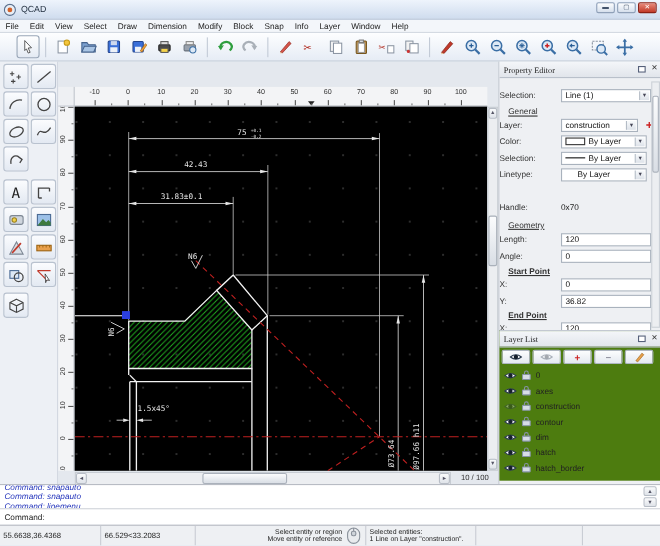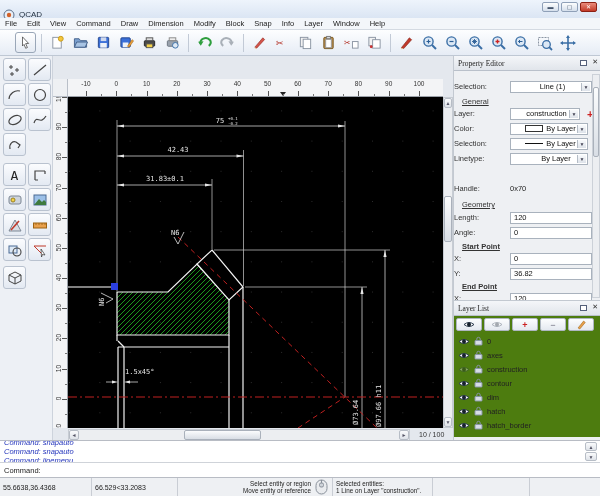--- a/index.html
+++ b/index.html
@@ -2,21 +2,21 @@
 <html><head>
 <meta charset="utf-8">
 <style>
   html,body{margin:0;padding:0;}
   body{width:600px;height:496px;position:relative;font-family:"Liberation Sans",sans-serif;
        background:#e8edf5;overflow:hidden;font-size:8px;color:#222;}
   *{box-sizing:border-box;}
   .abs{position:absolute;}
 
   
-  #titlebar{position:absolute;left:0;top:0;width:600px;height:30px;
+  #titlebar{position:absolute;left:0;top:0;width:600px;height:18px;
     background:linear-gradient(#eef4fc,#cfdcee);border-bottom:1px solid #aebed4;display:flex;align-items:center;}
   #titlebar .ttl{font-size:8px;color:#1c2a3a;margin-left:4px;}
   .winbtn{width:17px;height:10px;border:1px solid #8fa0b8;border-radius:2px;margin-left:2px;
     background:linear-gradient(#fdfefe,#d5dfec);font-size:6px;line-height:8px;text-align:center;color:#43536b;}
   .winbtn.close{background:linear-gradient(#e98b7c,#c23a28);color:#fff;border-color:#8c2014;}
   #winbtns{position:absolute;right:3px;top:2px;display:flex;}
 
   
   #menubar{position:absolute;left:0;top:18px;width:600px;height:12px;background:#f3f6fa;
     border-bottom:1px solid #d4dae2;display:flex;align-items:center;}
@@ -65,21 +65,21 @@
   
   #rightpanels{position:absolute;left:453px;top:56px;width:147px;height:384px;background:#eef0f3;border-left:1px solid #c3c9d1;}
   .phead{position:absolute;left:0;width:147px;height:15px;background:linear-gradient(#f4f6f9,#e1e5eb);
     border-bottom:1px solid #b9c0ca;display:flex;align-items:center;}
   .phead .pt{margin-left:4px;font-size:7.5px;color:#222;font-family:Liberation Serif, serif;}
   .dockbox{position:absolute;right:14px;top:4px;width:7px;height:6px;border:1px solid #55607a;background:#fff;}
   .dockx{position:absolute;right:3px;top:2px;font-size:7px;color:#333;}
   .prow{position:absolute;height:13px;display:flex;align-items:center;width:147px;}
   .plab{width:56px;font-size:7.5px;color:#333;padding-right:3px;}
   .pfield{height:12px;background:#fff;border:1px solid #a9b2bd;display:flex;align-items:center;font-size:7.5px;padding-left:3px;color:#111;}
-  .combo{position:relative;justify-content:center;}
+  .combo{position:relative;}
   .combo .arr{position:absolute;right:1px;top:1px;bottom:1px;width:9px;background:linear-gradient(#f8fafc,#dde2e9);
     border-left:1px solid #b4bcc6;font-size:5px;color:#445;display:flex;align-items:center;justify-content:center;}
   .sect{position:absolute;font-size:7.5px;color:#333;left:8px;text-decoration:underline;}
   .bold{font-weight:bold;}
   .swatch{width:18px;height:7px;border:1px solid #333;background:#fff;margin-right:3px;}
   .lwline{width:18px;height:1px;background:#111;margin-right:3px;}
   .redplus{position:absolute;font-size:11px;color:#c22;font-weight:bold;}
   #pescroll{position:absolute;right:1px;top:18px;width:8px;height:224px;background:#eceef1;border:1px solid #ccd1d8;}
 
   #layerlist{position:absolute;left:0;top:244px;width:147px;height:137px;background:#4d7c0f;border-top:1px solid #c3c9d1;}
@@ -115,21 +115,21 @@
     <div class="winbtn">▬</div>
     <div class="winbtn">▢</div>
     <div class="winbtn close">✕</div>
   </div>
 </div>
 
 <div id="menubar">
     <span class="menuitem">File</span>
     <span class="menuitem">Edit</span>
     <span class="menuitem">View</span>
-    <span class="menuitem">Command</span>
+    <span class="menuitem">Select</span>
     <span class="menuitem">Draw</span>
     <span class="menuitem">Dimension</span>
     <span class="menuitem">Modify</span>
     <span class="menuitem">Block</span>
     <span class="menuitem">Snap</span>
     <span class="menuitem">Info</span>
     <span class="menuitem">Layer</span>
     <span class="menuitem">Window</span>
     <span class="menuitem">Help</span>
   </div>

